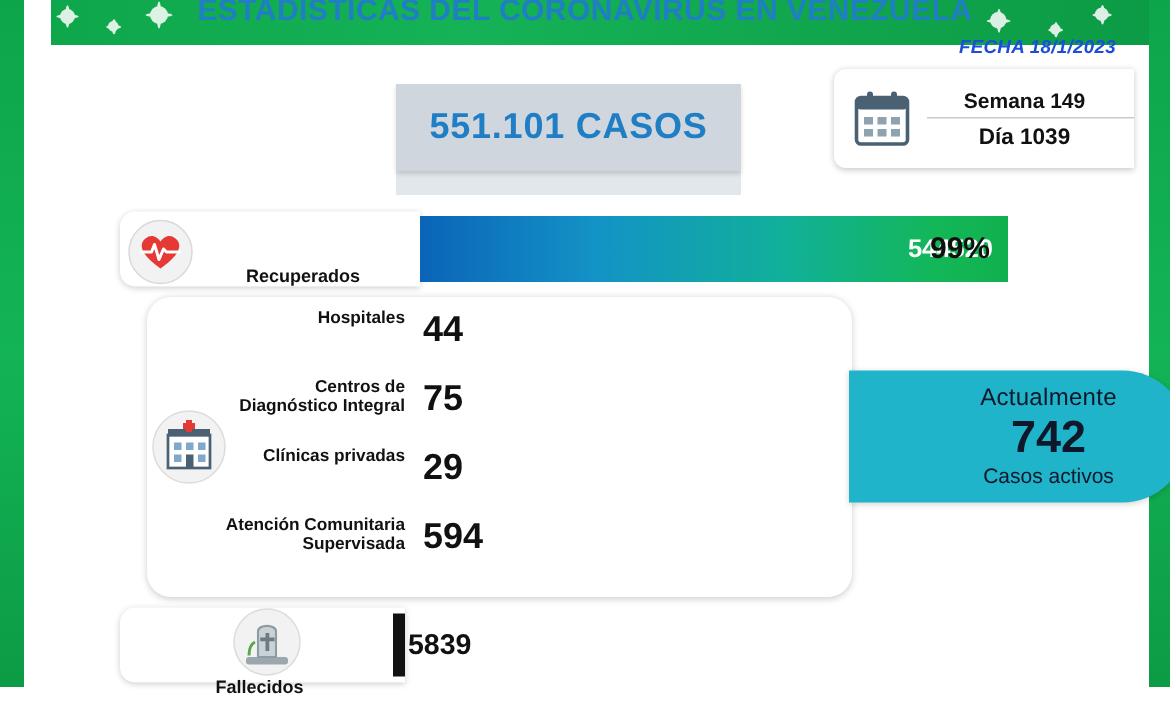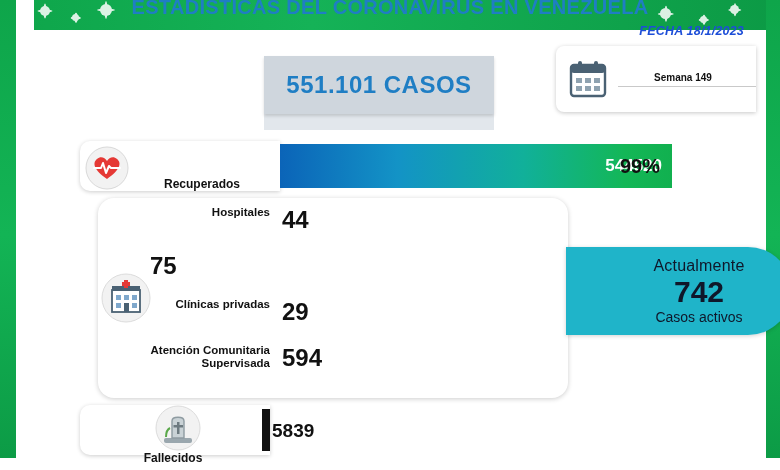--- a/index.html
+++ b/index.html
@@ -117,21 +117,21 @@
     width: 40px; height: 40px;
     margin-left: 12px;
     flex: 0 0 auto;
     position: relative;
   }
   .weekcard .texts {
     margin-left: 10px;
     flex: 1 1 auto;
   }
   .weekcard .semana {
-    font-size: 10px;
+    font-size: 14px;
     font-weight: bold;
     color: #111;
     padding-bottom: 3px;
     border-bottom: 1px solid #c9c9c9;
     text-align: center;
     padding-right: 8px;
   }
   .weekcard .dia {
     font-size: 15px;
     font-weight: bold;
@@ -359,20 +359,21 @@
         <rect x="8" y="19" width="6" height="5" fill="#8fa2b0"></rect>
         <rect x="17" y="19" width="6" height="5" fill="#8fa2b0"></rect>
         <rect x="26" y="19" width="6" height="5" fill="#8fa2b0"></rect>
         <rect x="8" y="27" width="6" height="5" fill="#8fa2b0"></rect>
         <rect x="17" y="27" width="6" height="5" fill="#8fa2b0"></rect>
         <rect x="26" y="27" width="6" height="5" fill="#8fa2b0"></rect>
       </svg>
     </div>
     <div class="texts">
       <div class="semana">Semana 149</div>
+      <div class="dia">Día 1039</div>
     </div>
   </div>
 
   <div class="casos-tail"></div>
   <div class="casos-banner">
     <div class="txt">551.101 CASOS</div>
   </div>
 
   <div class="recu-row">
     <div class="recu-label-box">
@@ -408,20 +409,21 @@
       <rect x="24" y="31" width="5" height="9" fill="#4a6173"></rect>
     </svg>
   </div>
 
   <div class="rows">
     <div class="row">
       <div class="rlabel">Hospitales</div>
       <div class="rval">44</div>
     </div>
     <div class="row">
+      <div class="rlabel">Centros de Diagnóstico Integral</div>
       <div class="rval">75</div>
     </div>
     <div class="row">
       <div class="rlabel">Clínicas privadas</div>
       <div class="rval">29</div>
     </div>
     <div class="row">
       <div class="rlabel">Atención Comunitaria Supervisada</div>
       <div class="rval">594</div>
     </div>

